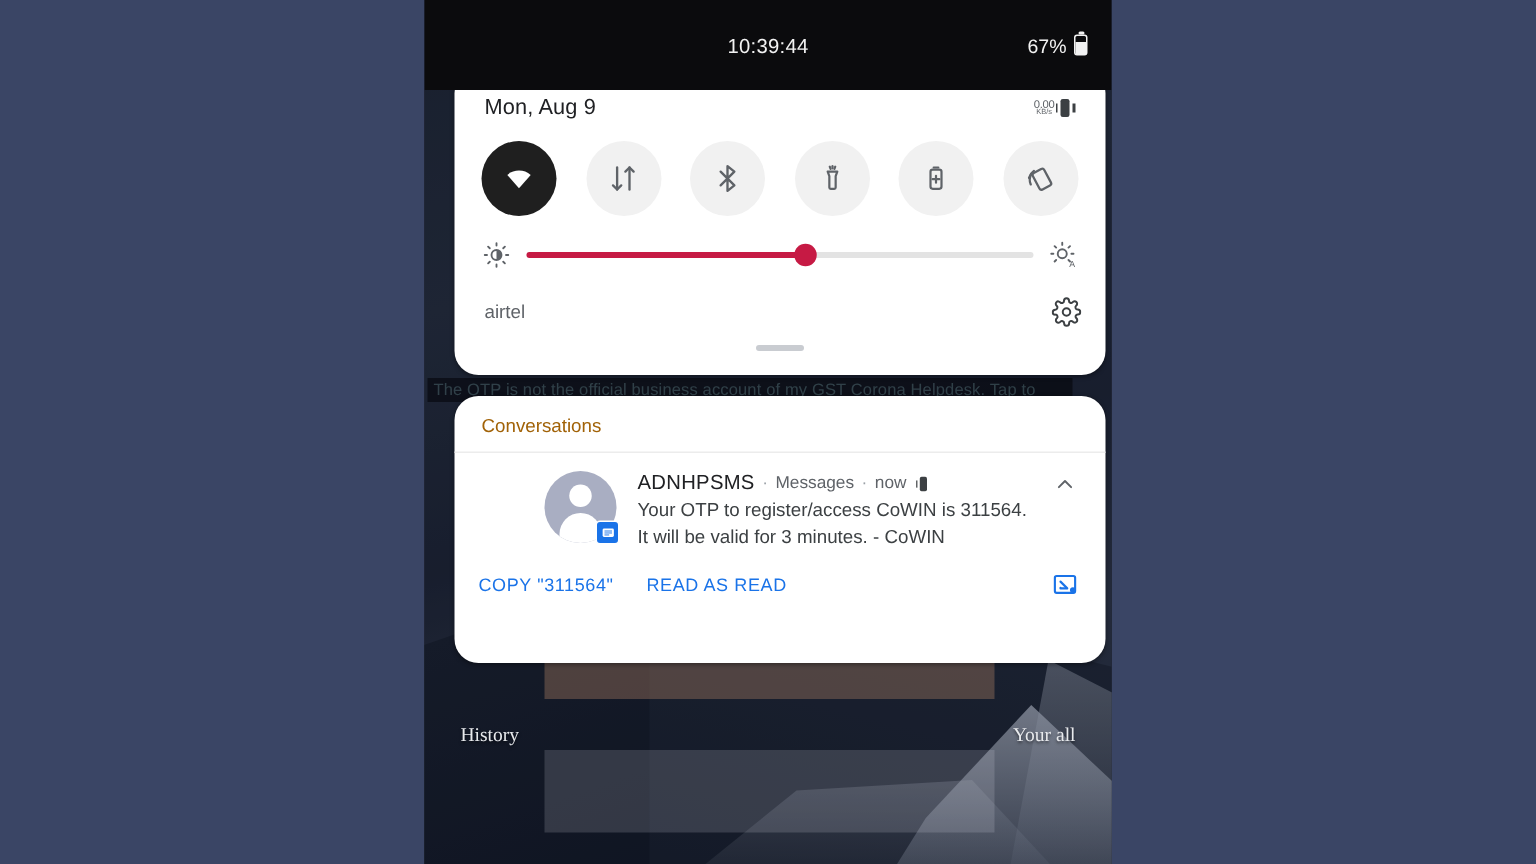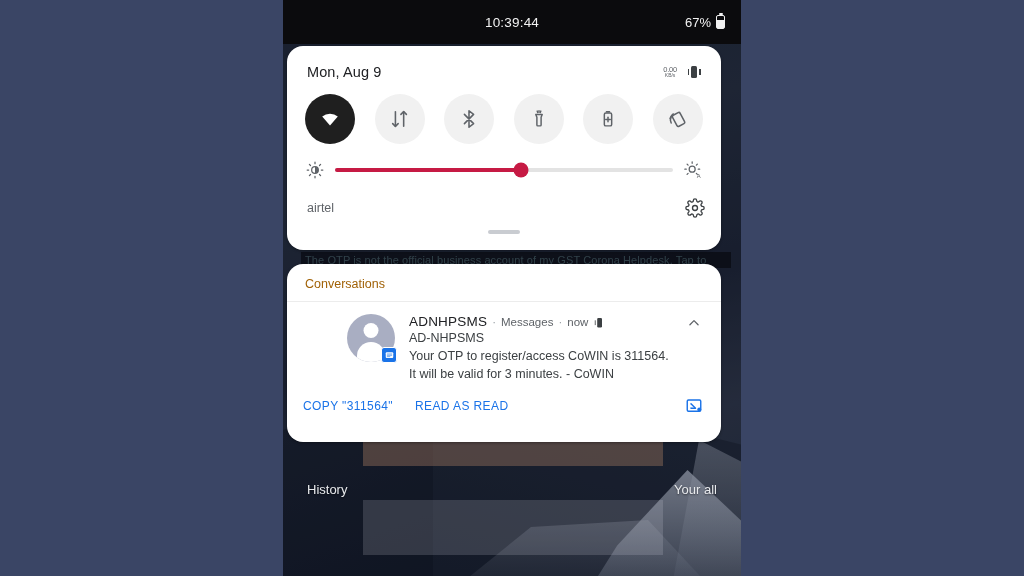--- a/index.html
+++ b/index.html
@@ -75,34 +75,34 @@
     background: rgba(160,120,95,.42);
   }
   .band.b-wide {
     left: 80px; top: 500px; width: 300px; height: 55px;
     background: rgba(225,228,238,.17);
   }
 
   
   .ghost-text {
     position: absolute;
-    left: 18px; top: 252px; width: 430px;
+    left: 2px; top: 252px; width: 430px;
     color: rgba(150,205,210,.26);
     font-size: 11px;
     white-space: nowrap;
     overflow: hidden;
     background: rgba(8,10,16,.72);
     padding: 2px 4px;
     letter-spacing: .1px;
   }
 
   
   #statusbar {
     position: absolute; left: 0; top: 0;
-    width: 458px; height: 44px;
+    width: 458px; height: 60px;
     background: #0b0b0d;
     display: flex; align-items: center;
     color: #f2f2f2;
     font-size: 13px;
     z-index: 5;
   }
   #status-clock {
     position: absolute; left: 50%; transform: translateX(-50%);
     font-size: 13.5px; letter-spacing: .2px;
   }
@@ -119,37 +119,37 @@
   }
   .batt-glyph::after {
     content:''; position:absolute; left:50%; top:-3.5px;
     transform: translateX(-50%);
     width: 4px; height: 2px; background:#f2f2f2; border-radius:1px;
   }
 
   
   .panel {
     position: absolute;
-    left: 4px; width: 434px;
+    left: 20px; width: 434px;
     background: #fff;
     border-radius: 16px;
     z-index: 4;
     box-shadow: 0 1px 3px rgba(0,0,0,.35);
   }
   #qs-panel { top: 46px; height: 204px; }
   #notif-panel { top: 264px; height: 178px; border-radius: 16px; }
 
   
   #qs-header {
     display: flex; align-items: center; justify-content: space-between;
     padding: 14px 20px 0 20px;
     height: 38px;
   }
   #qs-date { font-size: 14.5px; color: #202124; letter-spacing: .1px; }
-  #qs-header-right { display: flex; align-items: center; gap: 10px; }
+  #qs-header-right { display: flex; align-items: center; }
   #net-speed {
     display: flex; flex-direction: column; align-items: center;
     line-height: 1;
     color: #5f6368;
   }
   #net-speed .v { font-size: 7.5px; letter-spacing: -.2px; }
   #net-speed .u { font-size: 5px; }
   .vibrate-glyph {
     position: relative; width: 14px; height: 14px;
   }
@@ -277,21 +277,21 @@
   #bottom-row {
     position: absolute; left: 0; bottom: 0;
     width: 458px; height: 116px;
     display: flex; align-items: flex-start; justify-content: space-between;
     padding: 22px 24px 0 24px;
     z-index: 6;
   }
   .bottom-btn {
     font-size: 13px; color: #e8eaed;
     background:none; border:none; cursor:pointer;
-    font-family: Liberation Sans, sans-serif;
+    font-family: Liberation Serif, serif;
     text-shadow: 0 1px 2px rgba(0,0,0,.5);
   }
 </style>
 </head>
 <body>
 
 <div id="screenshot">
   <div id="phone">
 
     <div id="wallpaper">
@@ -438,21 +438,20 @@
             <span class="dot">·</span>
             <span>Messages</span>
             <span class="dot">·</span>
             <span>now</span>
             <span class="vibrate-glyph" style="width:10px;height:11px;transform:scale(.8);">
               <span class="w l"></span>
                 <span class="body"></span>
                 <span class="w r"></span>
             </span>
           </div>
-          <div id="notif-title">AD-NHPSMS</div>
           <div id="notif-msg">Your OTP to register/access CoWIN is 311564. It will be valid for 3 minutes. - CoWIN</div>
         </div>
 
         <div id="collapse-btn">
           <svg width="14" height="14" viewBox="0 0 24 24" fill="none" stroke="#5f6368" stroke-width="2.2" stroke-linecap="round" stroke-linejoin="round">
             <path d="M5 15 l7 -7 7 7"></path>
           </svg>
         </div>
       </div>
 

